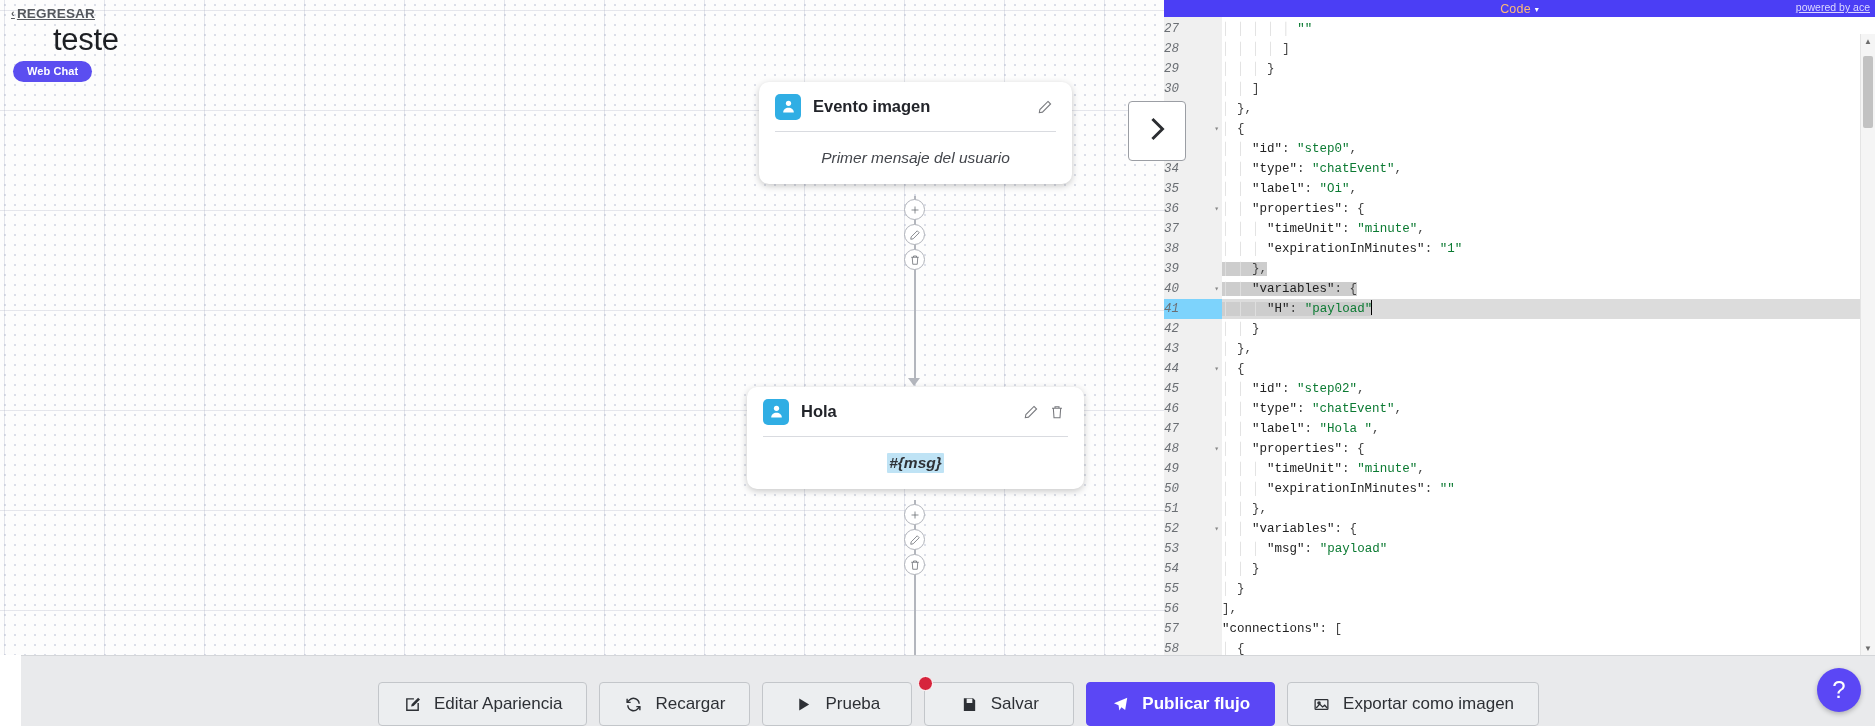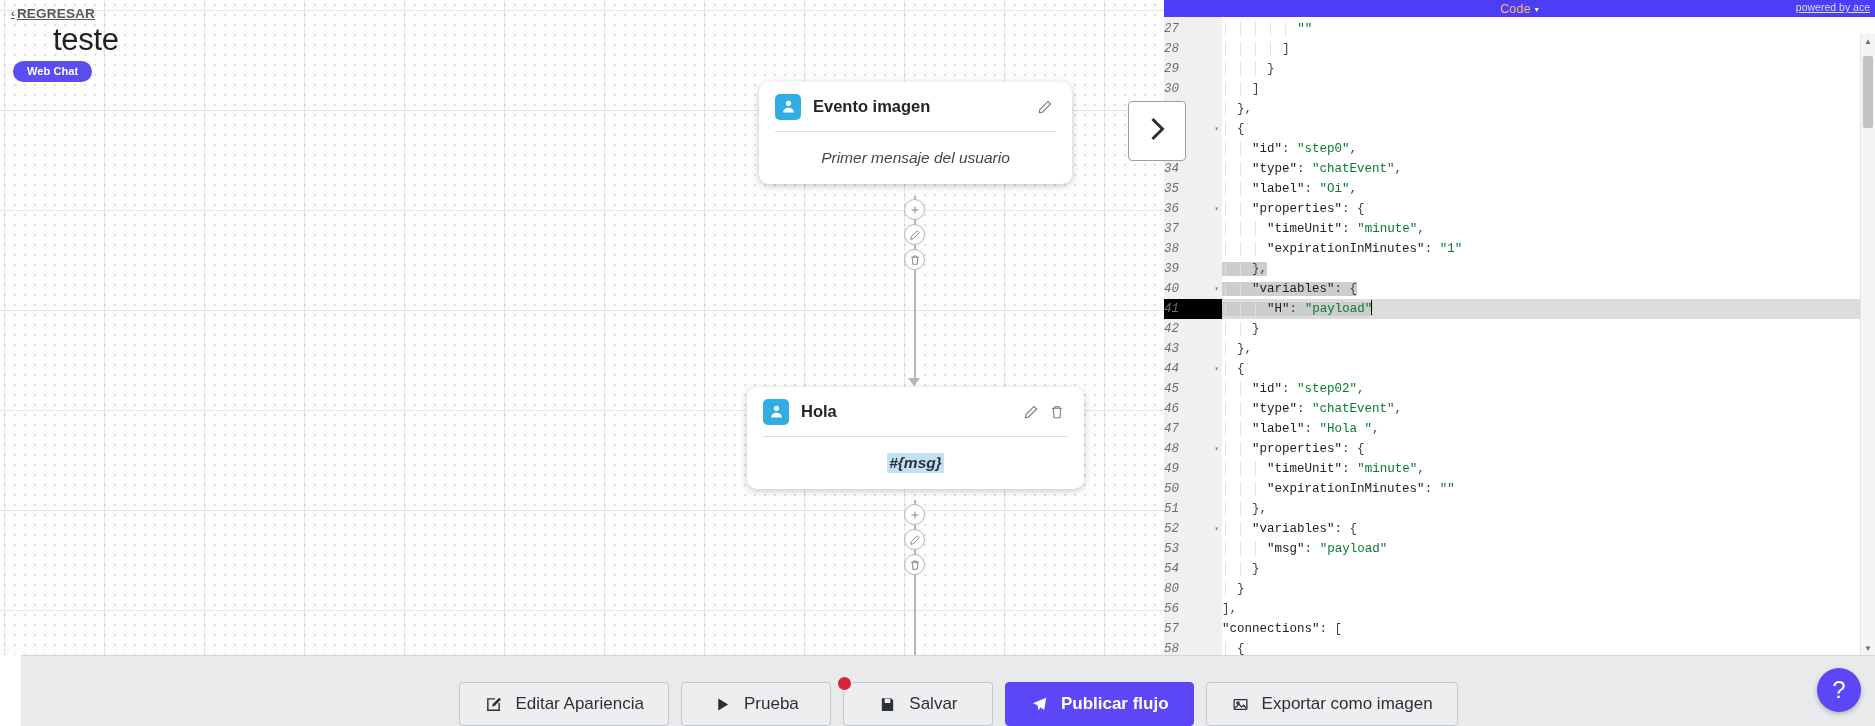--- a/index.html
+++ b/index.html
@@ -114,21 +114,21 @@
   #editor-wrap { flex: 1 1 auto; position: relative; overflow: hidden; display: flex; }
   #gutter {
     width: 58px; flex: 0 0 auto; background: #f0f0f0;
     font-family: "Liberation Mono", monospace; font-size: 12.5px; color: #6b6f74;
     padding-top: 2px;
   }
   .gline {
     height: 20px; line-height: 20px; padding-right: 16px;
     text-align: left; position: relative; white-space: nowrap; font-style: italic;
   }
-  .gline.active { background: #000000; }
+  .gline.active { background: #7dd3fc; }
   .gline .fold {
     position: absolute; right: 3px; top: 0; font-size: 8px; color: #888; line-height: 20px;
   }
 
   #code-area {
     flex: 1 1 auto; position: relative; overflow: hidden;
     font-family: "Liberation Mono", monospace; font-size: 12.5px;
     padding-top: 2px; background: #fff;
   }
   .cline { height: 20px; line-height: 20px; white-space: pre; position: relative; }
@@ -329,21 +329,21 @@
         <div class="gline">45</div>
         <div class="gline">46</div>
         <div class="gline">47</div>
         <div class="gline">48<span class="fold">▾</span></div>
         <div class="gline">49</div>
         <div class="gline">50</div>
         <div class="gline">51</div>
         <div class="gline">52<span class="fold">▾</span></div>
         <div class="gline">53</div>
         <div class="gline">54</div>
-        <div class="gline">80</div>
+        <div class="gline">55</div>
         <div class="gline">56</div>
         <div class="gline">57</div>
         <div class="gline">58</div>
       </div>
     <div id="code-area">
         <div class="cline"><span class="ind-guide">│</span>&nbsp;<span class="ind-guide">│</span>&nbsp;<span class="ind-guide">│</span>&nbsp;<span class="ind-guide">│</span>&nbsp;<span class="ind-guide">│</span>&nbsp;<span class="tok-str">""</span></div>
         <div class="cline"><span class="ind-guide">│</span>&nbsp;<span class="ind-guide">│</span>&nbsp;<span class="ind-guide">│</span>&nbsp;<span class="ind-guide">│</span>&nbsp;<span class="tok-punc">]</span></div>
         <div class="cline"><span class="ind-guide">│</span>&nbsp;<span class="ind-guide">│</span>&nbsp;<span class="ind-guide">│</span>&nbsp;<span class="tok-punc">}</span></div>
         <div class="cline"><span class="ind-guide">│</span>&nbsp;<span class="ind-guide">│</span>&nbsp;<span class="tok-punc">]</span></div>
         <div class="cline"><span class="ind-guide">│</span>&nbsp;<span class="tok-punc">},</span></div>
@@ -395,20 +395,31 @@
     <div class="tb-btn">
       <span class="ic">
         <svg viewBox="0 0 24 24" fill="currentColor">
           <path d="M3 3h11v2H5v14h14v-9h2v11H3V3zm16.9-.6l2.7 2.7-9.1 9.1-3.4.7.7-3.4 9.1-9.1z"></path>
         </svg>
       </span>
       <span>Editar Apariencia</span>
     </div>
     <div class="tb-btn">
       <span class="ic">
+        <svg viewBox="0 0 24 24" fill="none" stroke="currentColor" stroke-width="2">
+          <path d="M20 11a8 8 0 0 0-13.7-5.3L3 9"></path>
+          <path d="M3 4v5h5"></path>
+          <path d="M4 13a8 8 0 0 0 13.7 5.3L21 15"></path>
+          <path d="M21 20v-5h-5"></path>
+        </svg>
+      </span>
+      <span>Recargar</span>
+    </div>
+    <div class="tb-btn">
+      <span class="ic">
         <svg viewBox="0 0 24 24" fill="currentColor">
           <path d="M6 3.5l14 8.5-14 8.5z"></path>
         </svg>
       </span>
       <span>Prueba</span>
     </div>
     <div class="tb-btn">
       <span class="ic">
         <svg viewBox="0 0 24 24" fill="currentColor">
           <path d="M4 3h13l3 3v15H4V3zm4 1v6h8V4H8zm-1 11h10v5H7v-5z"></path>

